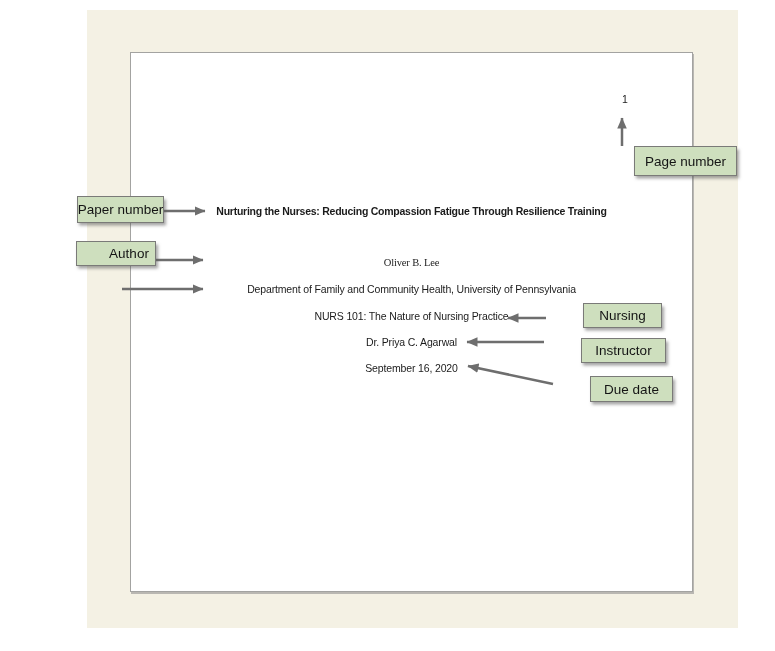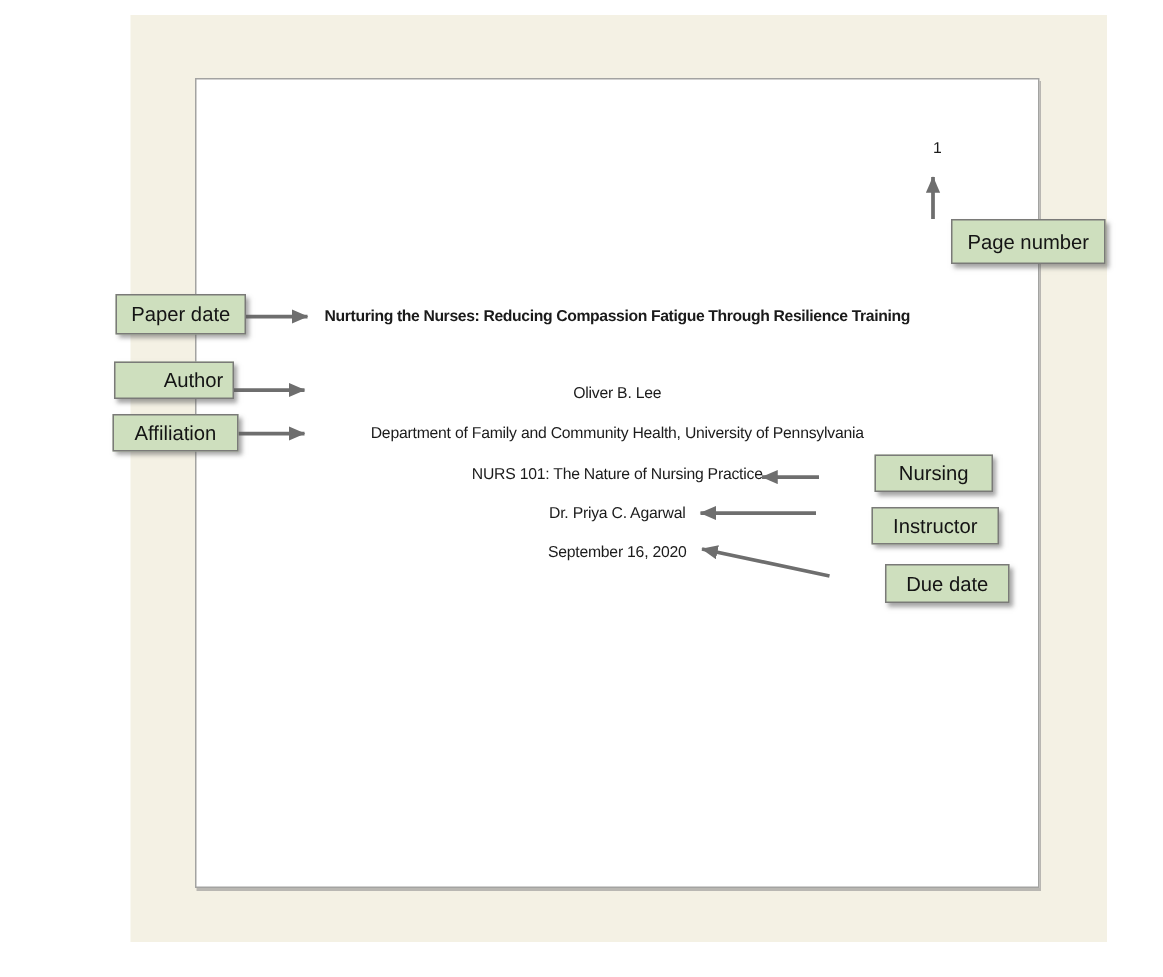--- a/index.html
+++ b/index.html
@@ -84,21 +84,21 @@
 </head>
 <body>
 
 <div class="stage">
 
   <div class="backdrop"></div>
 
   <div class="page">
     <div class="pagenum" style="left: 485px; top: 40px; position: absolute;">1</div>
     <div class="doc-line doc-title" style="top: 152px;">Nurturing the Nurses: Reducing Compassion Fatigue Through Resilience Training</div>
-    <div class="doc-line" style="top: 203px;">Oliver B. Lee</div>
+    <div class="doc-line" style="top: 203px; font-family: Liberation Serif, serif;">Oliver B. Lee</div>
     <div class="doc-line" style="top: 230px;">Department of Family and Community Health, University of Pennsylvania</div>
     <div class="doc-line" style="top: 257px;">NURS 101: The Nature of Nursing Practice</div>
     <div class="doc-line" style="top: 283px;">Dr. Priya C. Agarwal</div>
     <div class="doc-line" style="top: 309px;">September 16, 2020</div>
   </div>
 
   <svg class="arrows" viewBox="0 0 775 651" xmlns="http://www.w3.org/2000/svg">
     <defs>
       <marker id="ah" markerUnits="userSpaceOnUse" markerWidth="13" markerHeight="11" refX="10.5" refY="4.75" orient="auto">
         <path d="M0,0 L11,4.75 L0,9.5 Z" fill="#6e6e6e"></path>
@@ -106,21 +106,20 @@
     </defs>
     <line x1="127" y1="211" x2="205" y2="211" stroke="#6e6e6e" stroke-width="2.5" marker-end="url(#ah)"></line>
     <line x1="108" y1="260" x2="203" y2="260" stroke="#6e6e6e" stroke-width="2.5" marker-end="url(#ah)"></line>
     <line x1="122" y1="289" x2="203" y2="289" stroke="#6e6e6e" stroke-width="2.5" marker-end="url(#ah)"></line>
     <line x1="546" y1="318" x2="508" y2="318" stroke="#6e6e6e" stroke-width="2.5" marker-end="url(#ah)"></line>
     <line x1="544" y1="342" x2="467" y2="342" stroke="#6e6e6e" stroke-width="2.5" marker-end="url(#ah)"></line>
     <line x1="553" y1="384" x2="468" y2="366" stroke="#6e6e6e" stroke-width="2.5" marker-end="url(#ah)"></line>
     <line x1="622" y1="146" x2="622" y2="118" stroke="#6e6e6e" stroke-width="2.5" marker-end="url(#ah)"></line>
   </svg>
 
-  <div class="callout" style="left: 40px; top: 196px; width: 87px; height: 27px;">Paper date</div>
+  <div class="callout" style="left: 40px; top: 196px; width: 87px; height: 27px;">Paper number</div>
   <div class="callout" style="left: 39px; top: 241px; width: 80px; height: 25px; padding-left: 26px;">Author</div>
-  <div class="callout" style="left: 38px; top: 276px; width: 84px; height: 25px;">Affiliation</div>
   <div class="callout" style="left: 546px; top: 303px; width: 79px; height: 25px;">Nursing</div>
   <div class="callout" style="left: 544px; top: 338px; width: 85px; height: 25px; text-align: center;">Instructor</div>
   <div class="callout" style="left: 553px; top: 376px; width: 83px; height: 26px;">Due date</div>
   <div class="callout" style="left: 597px; top: 146px; width: 103px; height: 30px;">Page number</div>
 
 </div>
 
 </body></html>

